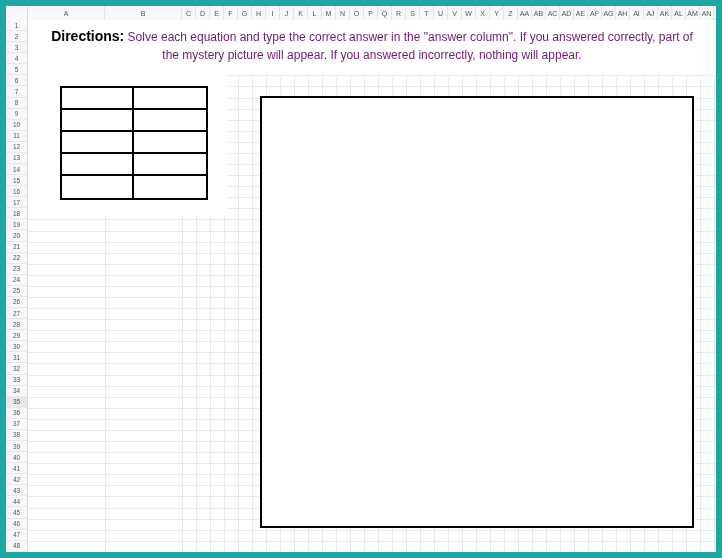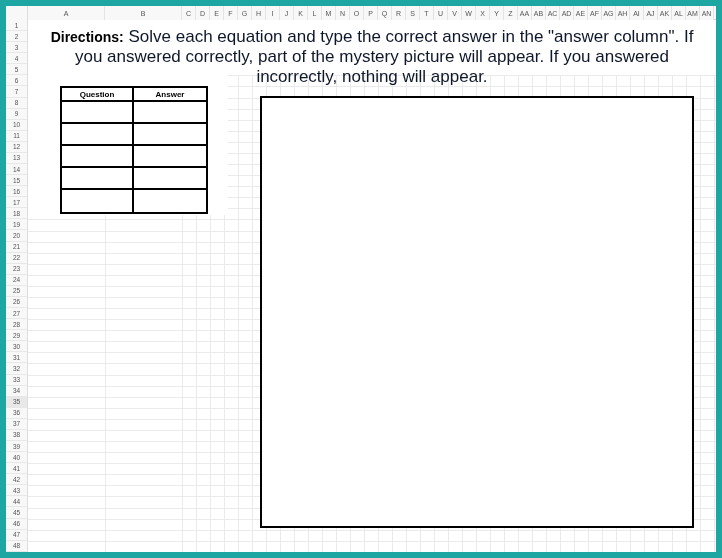--- a/index.html
+++ b/index.html
@@ -94,22 +94,22 @@
     padding: 7px 20px 0 20px;
     text-align: center;
   }
   .instruction-box .dir-label {
     font-family: 'Arial Black', Arial, sans-serif;
     font-weight: 900;
     font-size: 14px;
     color: #000;
   }
   .instruction-box .dir-text {
-    font-size: 17px;
-    color: #0f172a;
+    font-size: 12px;
+    color: #701a75;
   }
 
   
   .qa-table {
     position: absolute;
     top: 66px;
     left: 32px;
     border: 2px solid #000;
     background: #fff;
   }
@@ -358,24 +358,20 @@
           <div class="gh" style="top: 531.84px;"></div>
         </div>
 
       <div class="whitefill" style="top:55px;left:0;width:200px;height:140px;"></div>
 
       <div class="instruction-box">
         <span class="dir-label">Directions:</span><span class="dir-text"> Solve each equation and type the correct answer in the "answer column". If you answered correctly, part of the mystery picture will appear. If you answered incorrectly, nothing will appear.</span>
       </div>
 
       <div class="qa-table">
-        <div class="qa-row">
-          <div class="qa-cell">Question</div>
-          <div class="qa-cell">Answer</div>
-        </div>
 
       <div class="qa-row">
             <div class="qa-body-cell"></div>
             <div class="qa-body-cell"></div>
           </div>
           <div class="qa-row">
             <div class="qa-body-cell"></div>
             <div class="qa-body-cell"></div>
           </div>
           <div class="qa-row">

